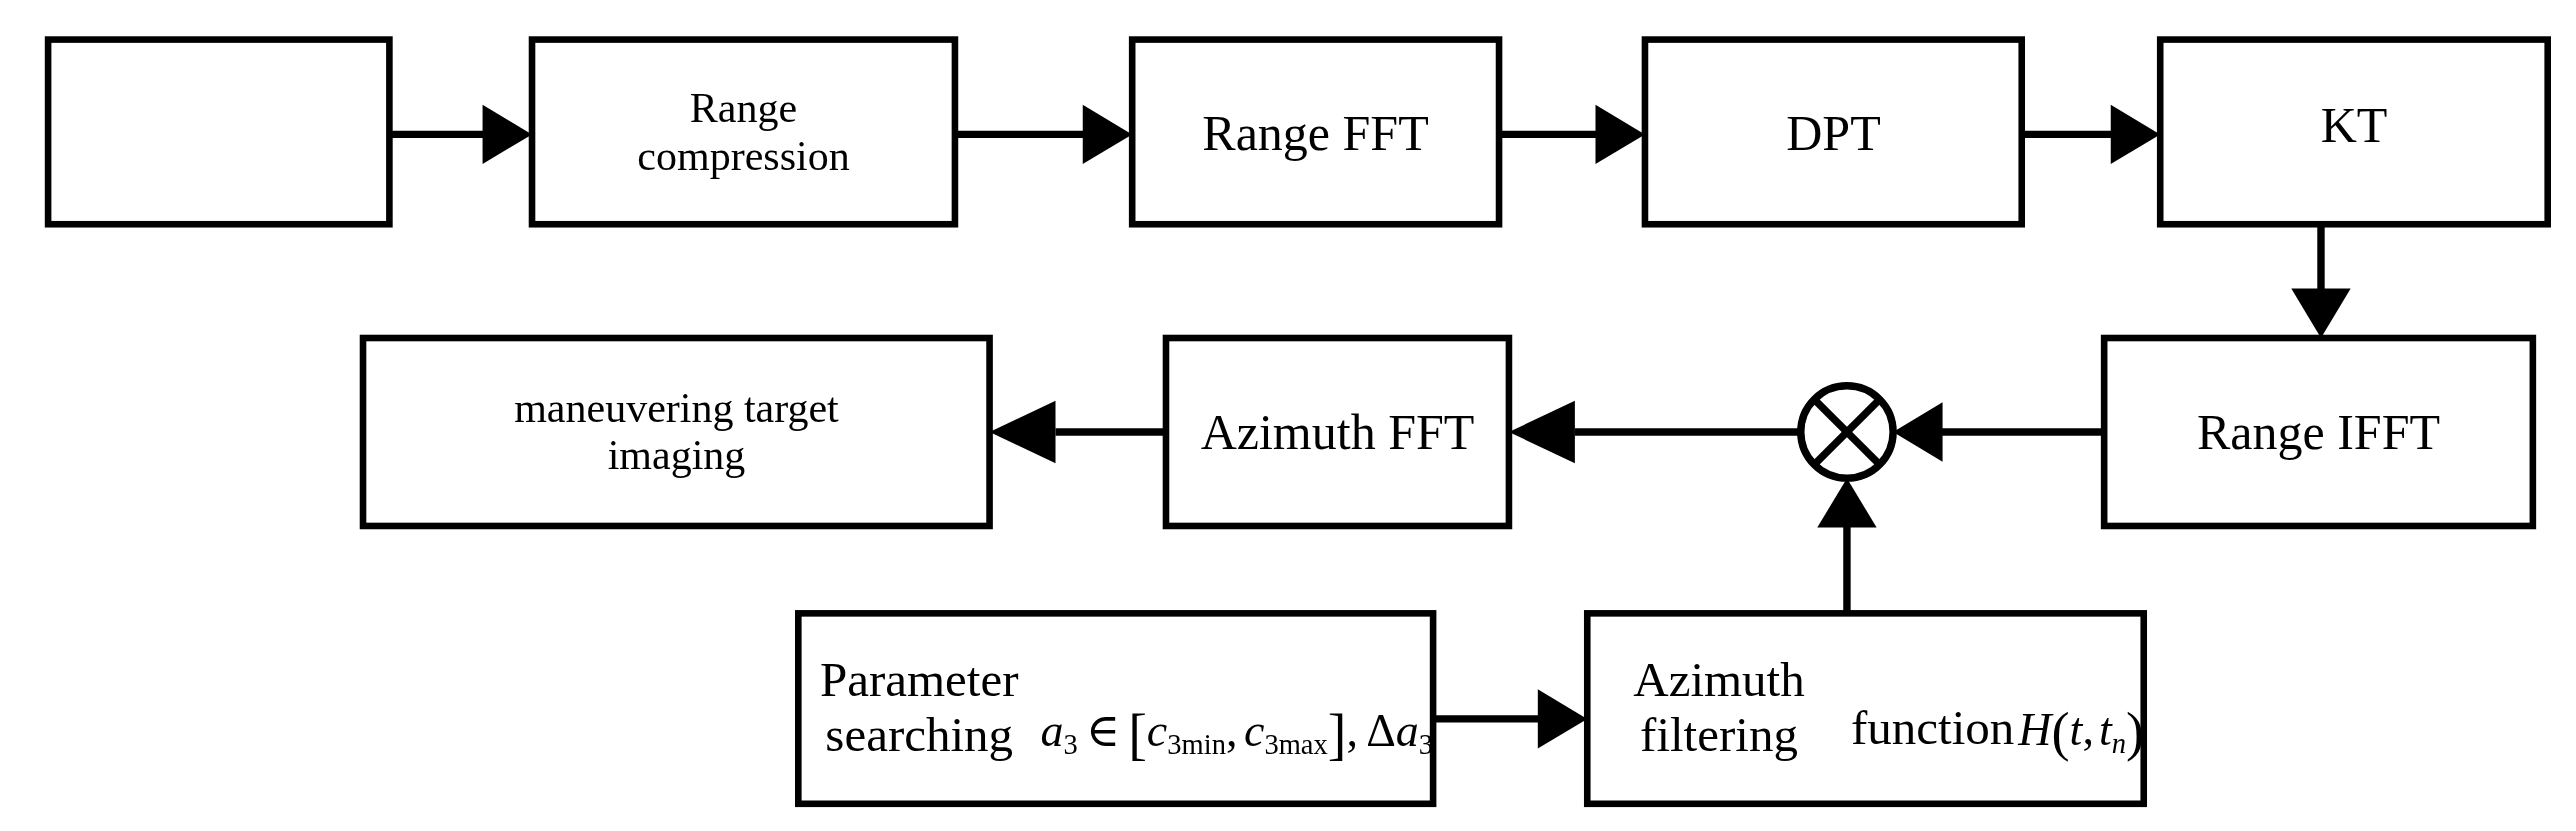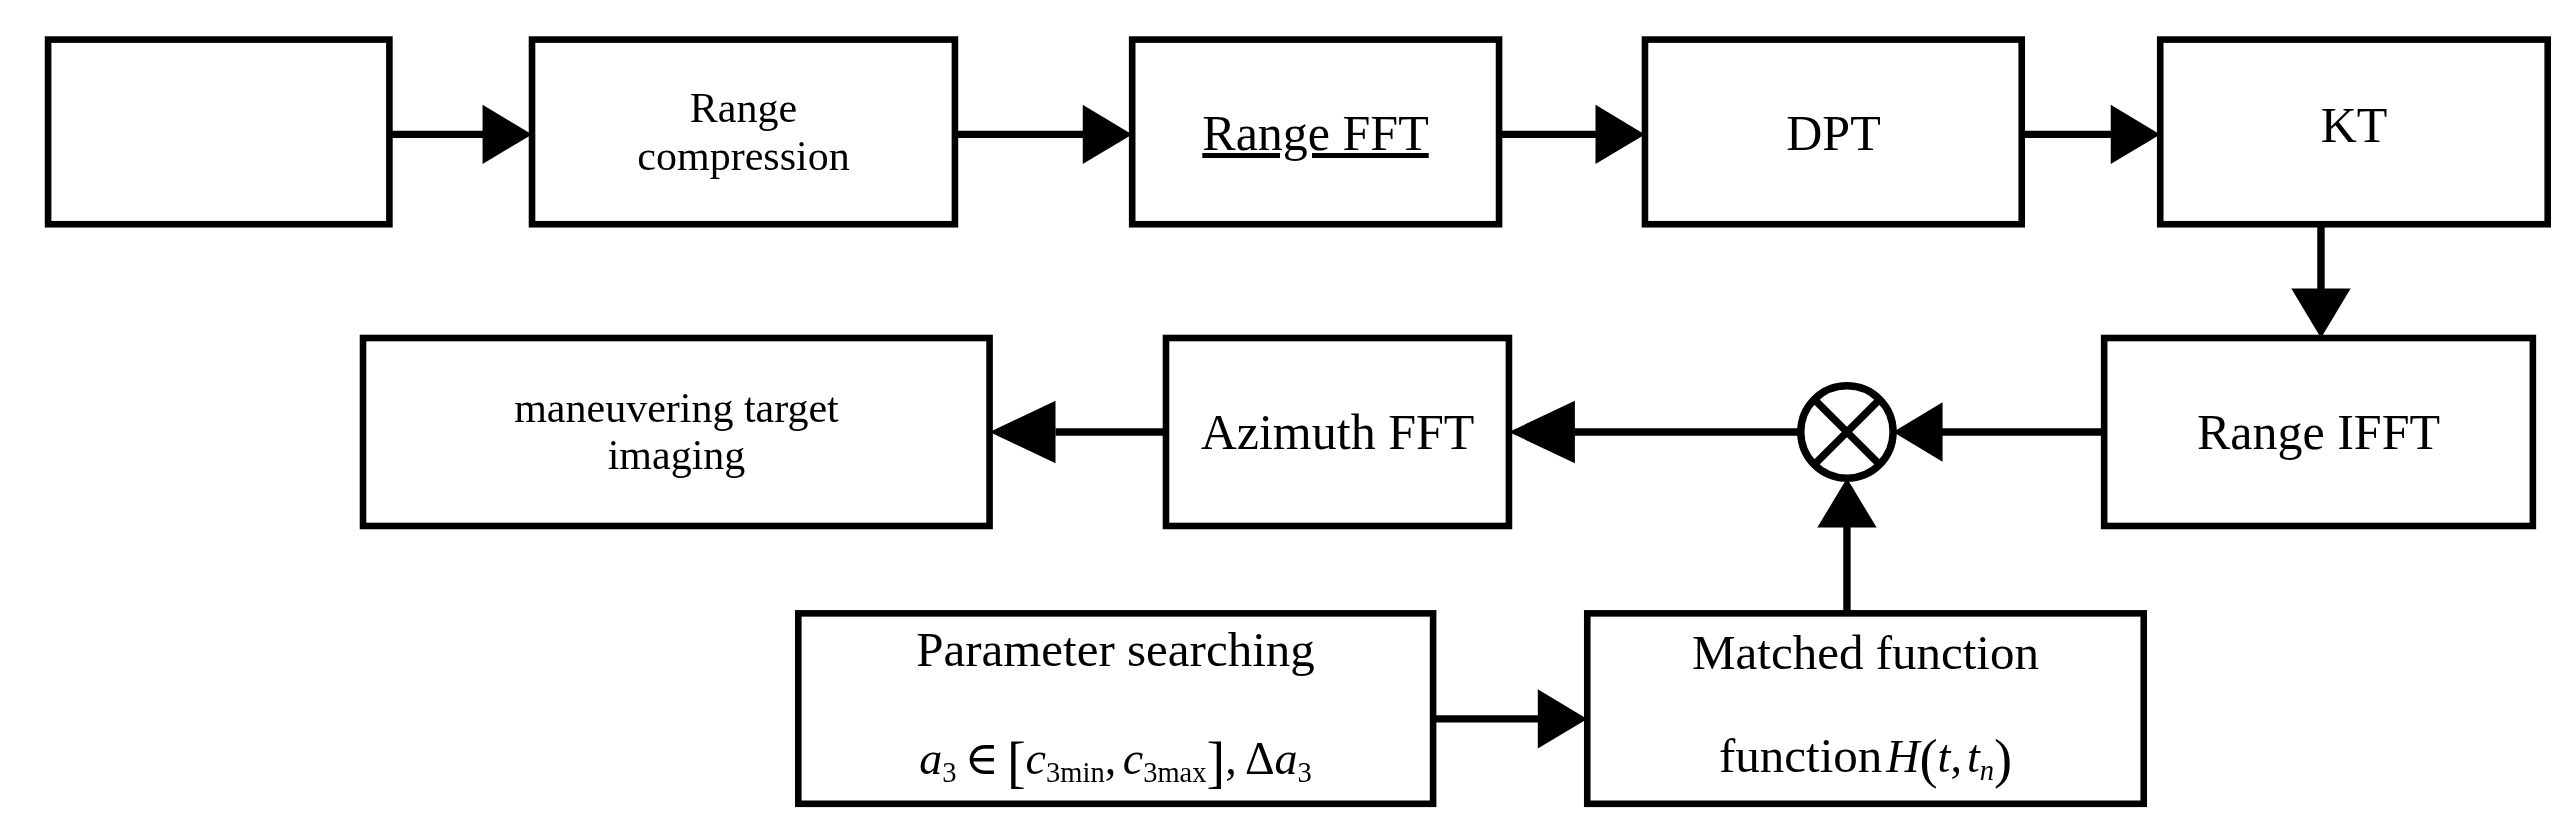--- a/index.html
+++ b/index.html
@@ -73,21 +73,21 @@
   }
   .math .up { font-style: normal; }
   .math sub {
     font-size: 0.62em;
     font-style: normal;
     vertical-align: -0.28em;
   }
   .math sub.it { font-style: italic; }
   .brk { font-style: normal; font-size: 1.22em; vertical-align: -0.12em; }
   .paren { font-style: normal; font-size: 1.18em; vertical-align: -0.10em; }
-  .stacked { flex-direction: column; align-items: center; }
+  .stacked { flex-direction: row; align-items: center; }
   .row-formula { margin-top: 1.6px; }
 </style>
 </head>
 <body>
 
 <div id="diagram-root">
 
   <svg class="flow" viewBox="0 0 3124 1008" xmlns="http://www.w3.org/2000/svg">
 
     <rect class="box-rect" x="58" y="48" width="414" height="224"></rect>
@@ -158,42 +158,42 @@
       <line class="conn-line" x1="2240" y1="744" x2="2240" y2="618"></line>
       <polygon class="arrow-head" points="2240,580 2204,640 2276,640"></polygon>
     </g>
 
   </svg>
 
 
   <div class="node-label lbl-two" style="left:532px; top:40px; width:423px; height:185px;">Range
 compression</div>
 
-  <div class="node-label lbl-md" style="left:1132px; top:40px; width:367px; height:185px;text-decoration:underline;">Range FFT</div>
+  <div class="node-label lbl-md" style="left:1132px; top:40px; width:367px; height:185px;">Range FFT</div>
 
   <div class="node-label lbl-md" style="left:1645px; top:40px; width:377px; height:185px;">DPT</div>
 
   <div class="node-label lbl-md" style="left:2160px; top:32px; width:388px; height:185px;">KT</div>
 
   <div class="node-label lbl-two" style="left:363px; top:338px; width:627px; height:188px;">maneuvering target
 imaging</div>
 
   <div class="node-label lbl-md" style="left:1166px; top:338px; width:343px; height:188px;">Azimuth FFT</div>
 
   <div class="node-label lbl-md" style="left:2104px; top:338px; width:429px; height:188px;">Range IFFT</div>
 
   <div class="node-label stacked" style="left:798px; top:613px; width:635px; height:190px;">
     <div class="lbl-sm">Parameter searching</div>
     <div class="math row-formula">
       <span>a</span><sub>3</sub><span class="up" style="padding:0 8.2px;">∈</span><span class="brk">[</span><span>c</span><sub>3min</sub><span class="up" style="padding-right:6.6px;">,</span><span>c</span><sub>3max</sub><span class="brk">]</span><span class="up" style="padding-right:8.2px;">,</span><span class="up">Δ</span><span>a</span><sub>3</sub>
     </div>
   </div>
 
   <div class="node-label stacked" style="left:1587px; top:613px; width:557px; height:190px;">
-    <div class="lbl-sm">Matched function</div>
+    <div class="lbl-sm">Azimuth filtering</div>
     <div class="row-formula" style="display:flex; align-items:baseline; gap:4px;margin-top:48px;">
       <span class="lbl-sm">function</span>
       <span class="math"><span>H</span><span class="paren">(</span><span>t</span><span class="up" style="padding-right:5px;">,</span><span>t</span><sub class="it">n</sub><span class="paren">)</span></span>
     </div>
   </div>
 
 </div>
 
 
 </body></html>

